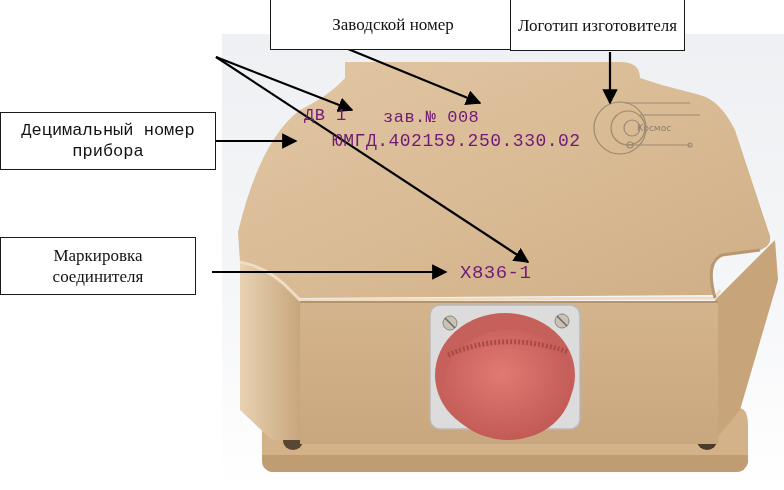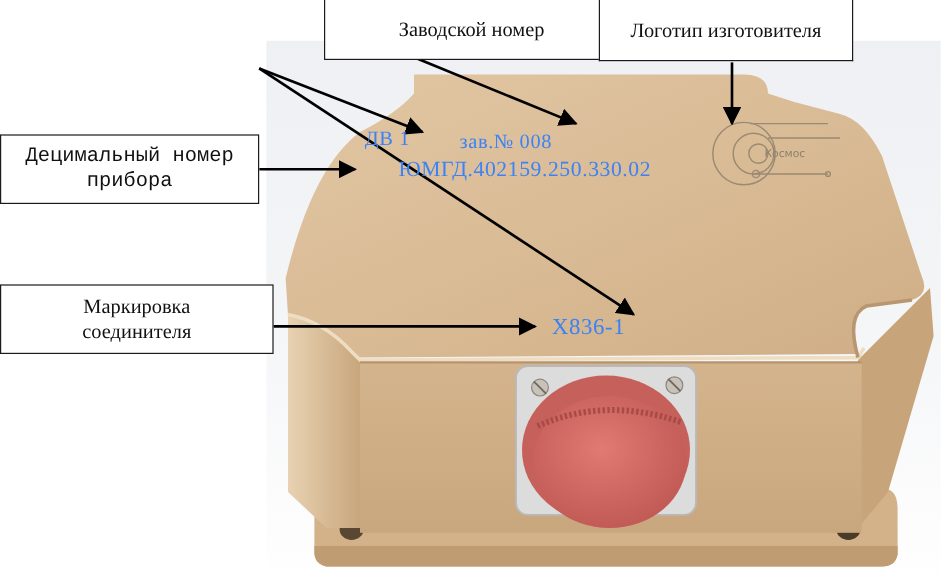--- a/index.html
+++ b/index.html
@@ -5,21 +5,21 @@
   html, body { margin:0; padding:0; }
   body { width:784px; height:490px; background:#ffffff; position:relative; overflow:hidden;
          font-family:"Liberation Serif", "DejaVu Serif", serif; }
   .stage { position:absolute; left:0; top:0; width:784px; height:490px; }
   .bg-wall { position:absolute; left:222px; top:34px; width:562px; height:456px;
              background:linear-gradient(180deg,#eef0f3 0%,#f4f5f7 50%,#ffffff 100%); }
   svg.art { position:absolute; left:0; top:0; }
   .callout { position:absolute; background:#fff; border:1.5px solid #1a1a1a; box-sizing:border-box;
              display:flex; flex-direction:column; align-items:center; justify-content:center;
              text-align:center; color:#111; font-size:17px; line-height:21px; }
-  .engr { position:absolute; color:#3b82f6; font-family:Liberation Serif, serif; letter-spacing:0.5px; }
+  .engr { position:absolute; color:#701a75; font-family:Liberation Mono, monospace; letter-spacing:0.5px; }
 </style>
 </head>
 <body>
 
 <div class="stage">
   <div class="bg-wall"></div>
 
   <svg class="art" width="784" height="490" viewBox="0 0 784 490">
     <defs>
       <linearGradient id="topG" x1="0" y1="0" x2="1" y2="1">
@@ -99,26 +99,26 @@
   <div class="engr" style="left:304px;top:106px;font-size:17px;">ДВ  1</div>
   <div class="engr" style="left:383px;top:108px;font-size:17px;">зав.№  008</div>
   <div class="engr" style="left:296px;top:131px;font-size:18px;margin-left:36px;">ЮМГД.402159.250.330.02</div>
   <div class="engr" style="left:460px;top:262px;font-size:19px;text-align:center;">Х836-1</div>
 
 
   <div class="callout" style="left:270px;top:0;width:246px;height:50px;border-top:none;">
     <span>Заводской номер</span>
   </div>
 
-  <div class="callout" style="left:499px;top:0;width:212px;height:51px;border-top:none;">
+  <div class="callout" style="left:510px;top:0;width:175px;height:51px;border-top:none;">
     <span>Логотип изготовителя</span>
   </div>
 
   <div class="callout" style="left:0;top:112px;width:216px;height:58px;font-family:Liberation Mono, monospace;">
     <span>Децимальный номер</span>
     <span>прибора</span>
   </div>
 
-  <div class="callout" style="left:0;top:237px;width:228px;height:58px;">
+  <div class="callout" style="left:0;top:237px;width:196px;height:58px;">
     <span>Маркировка</span>
     <span>соединителя</span>
   </div>
 </div>
 
 </body></html>

